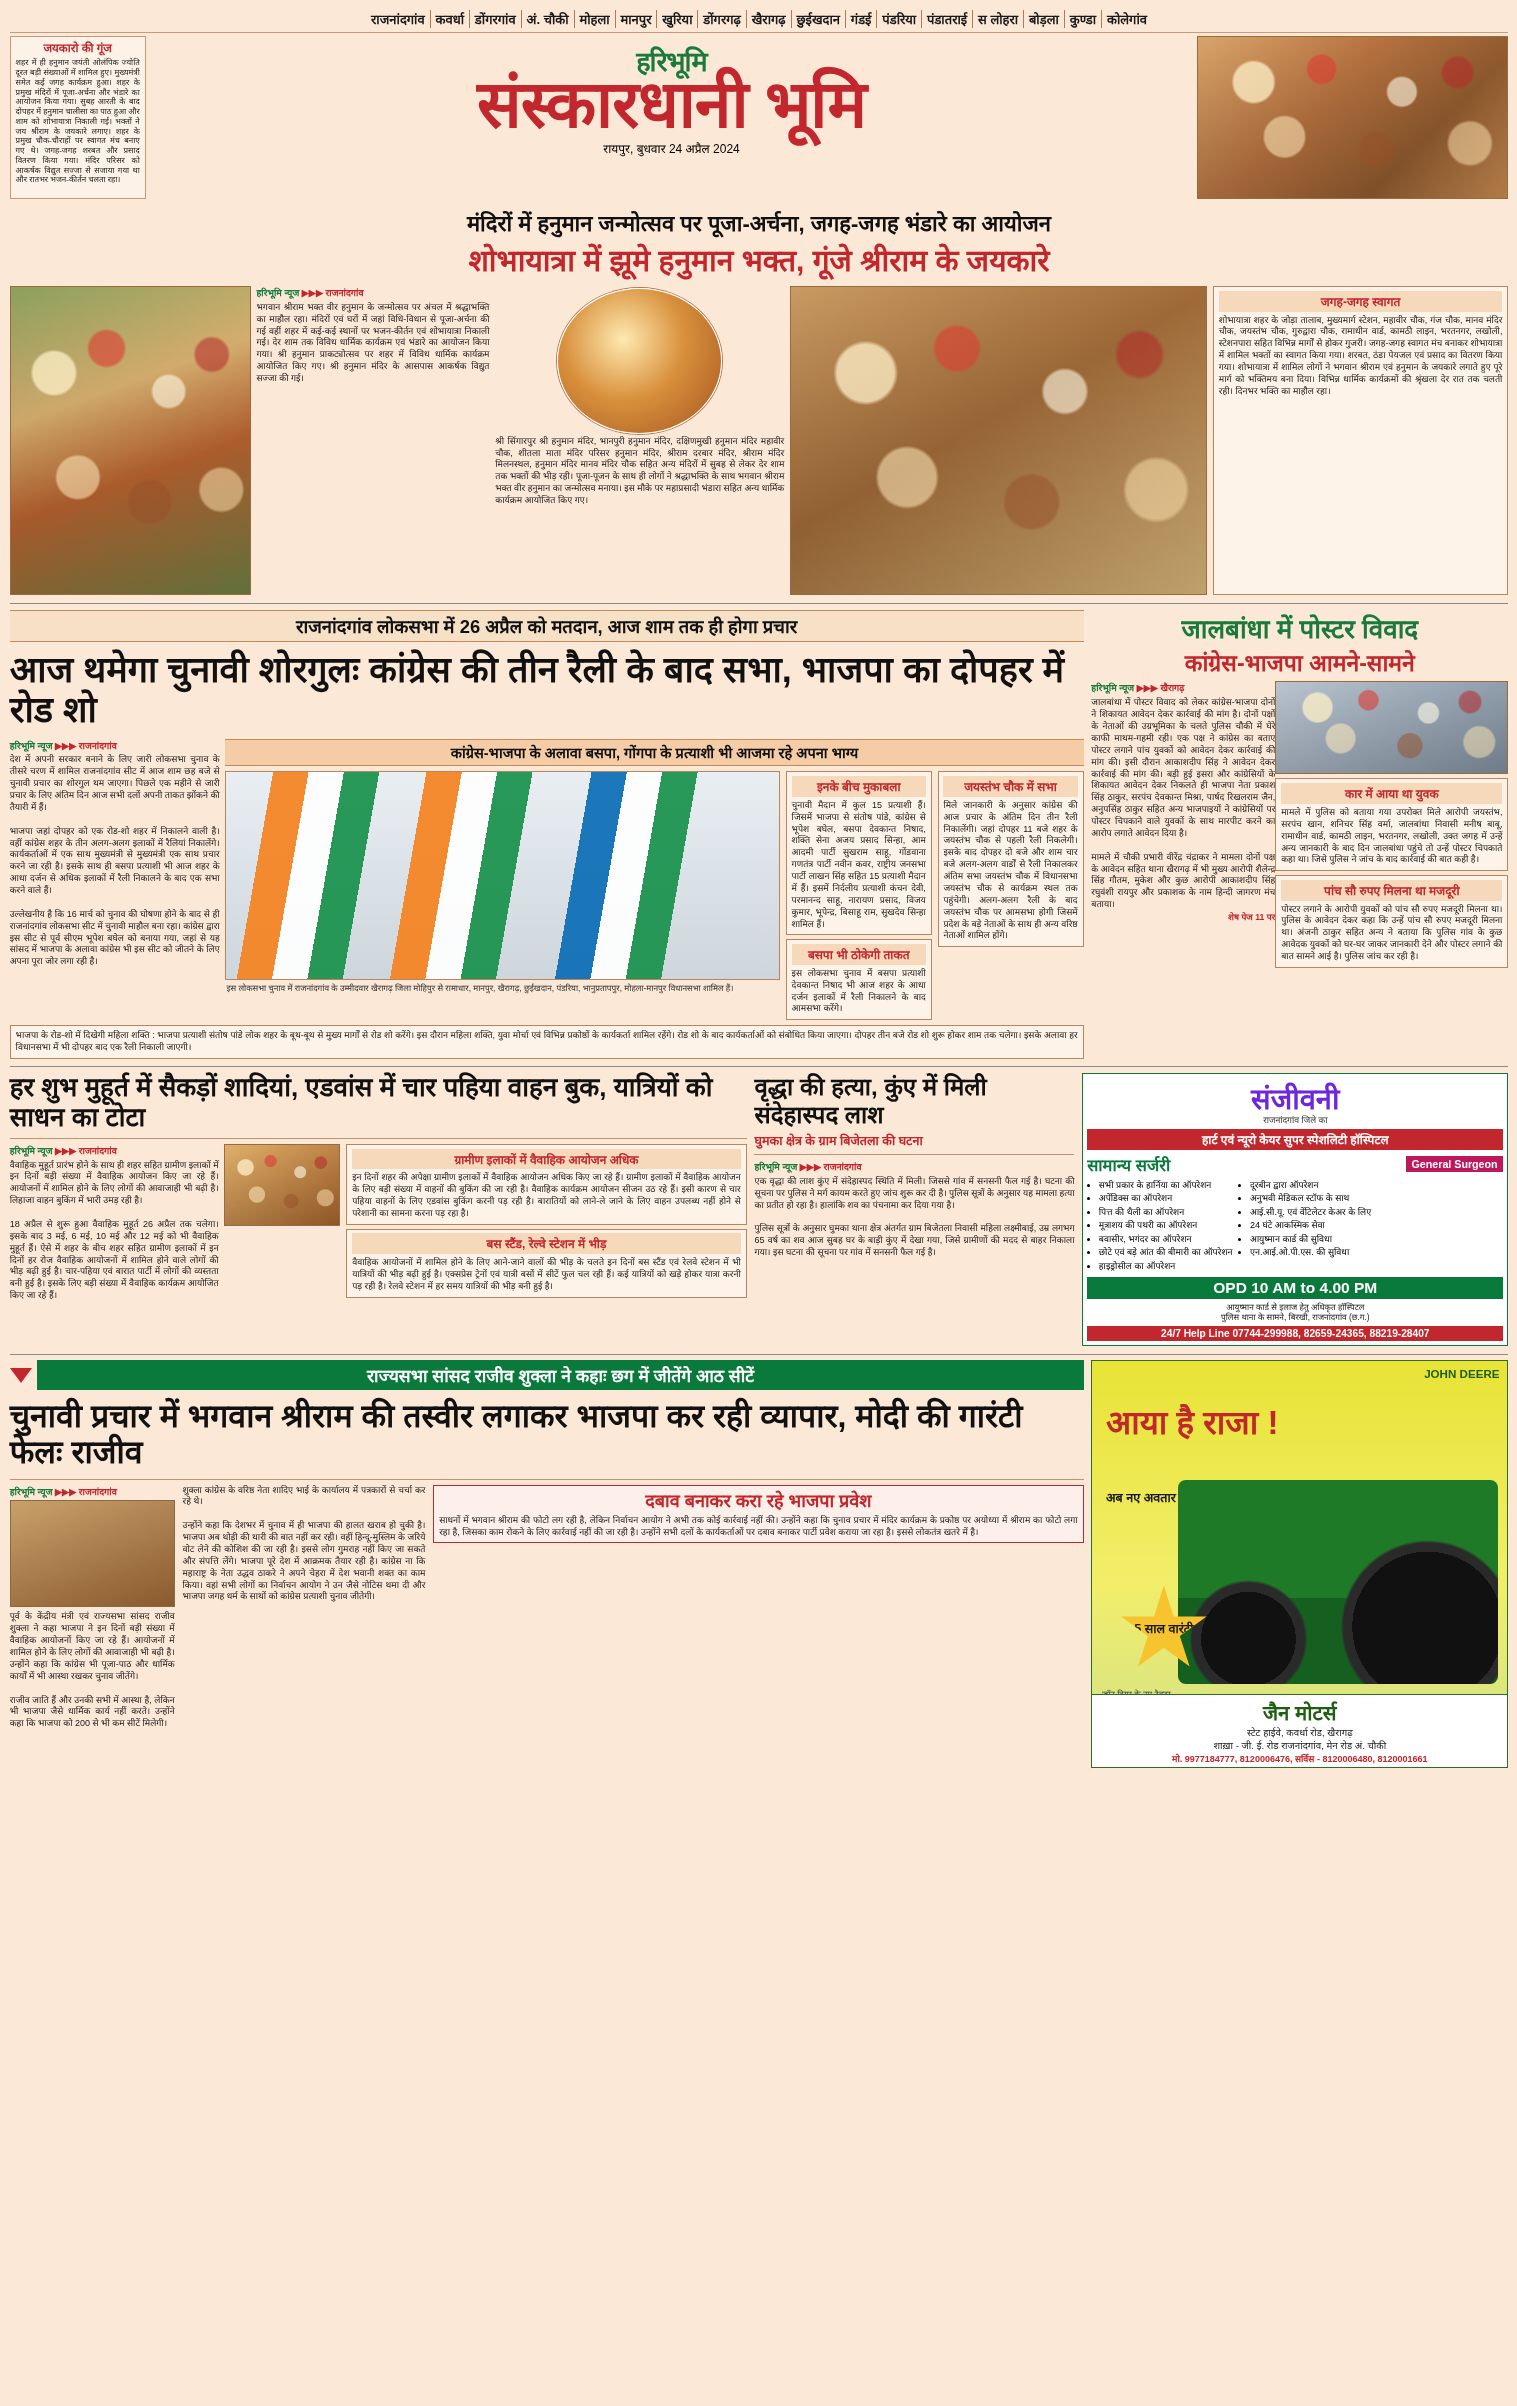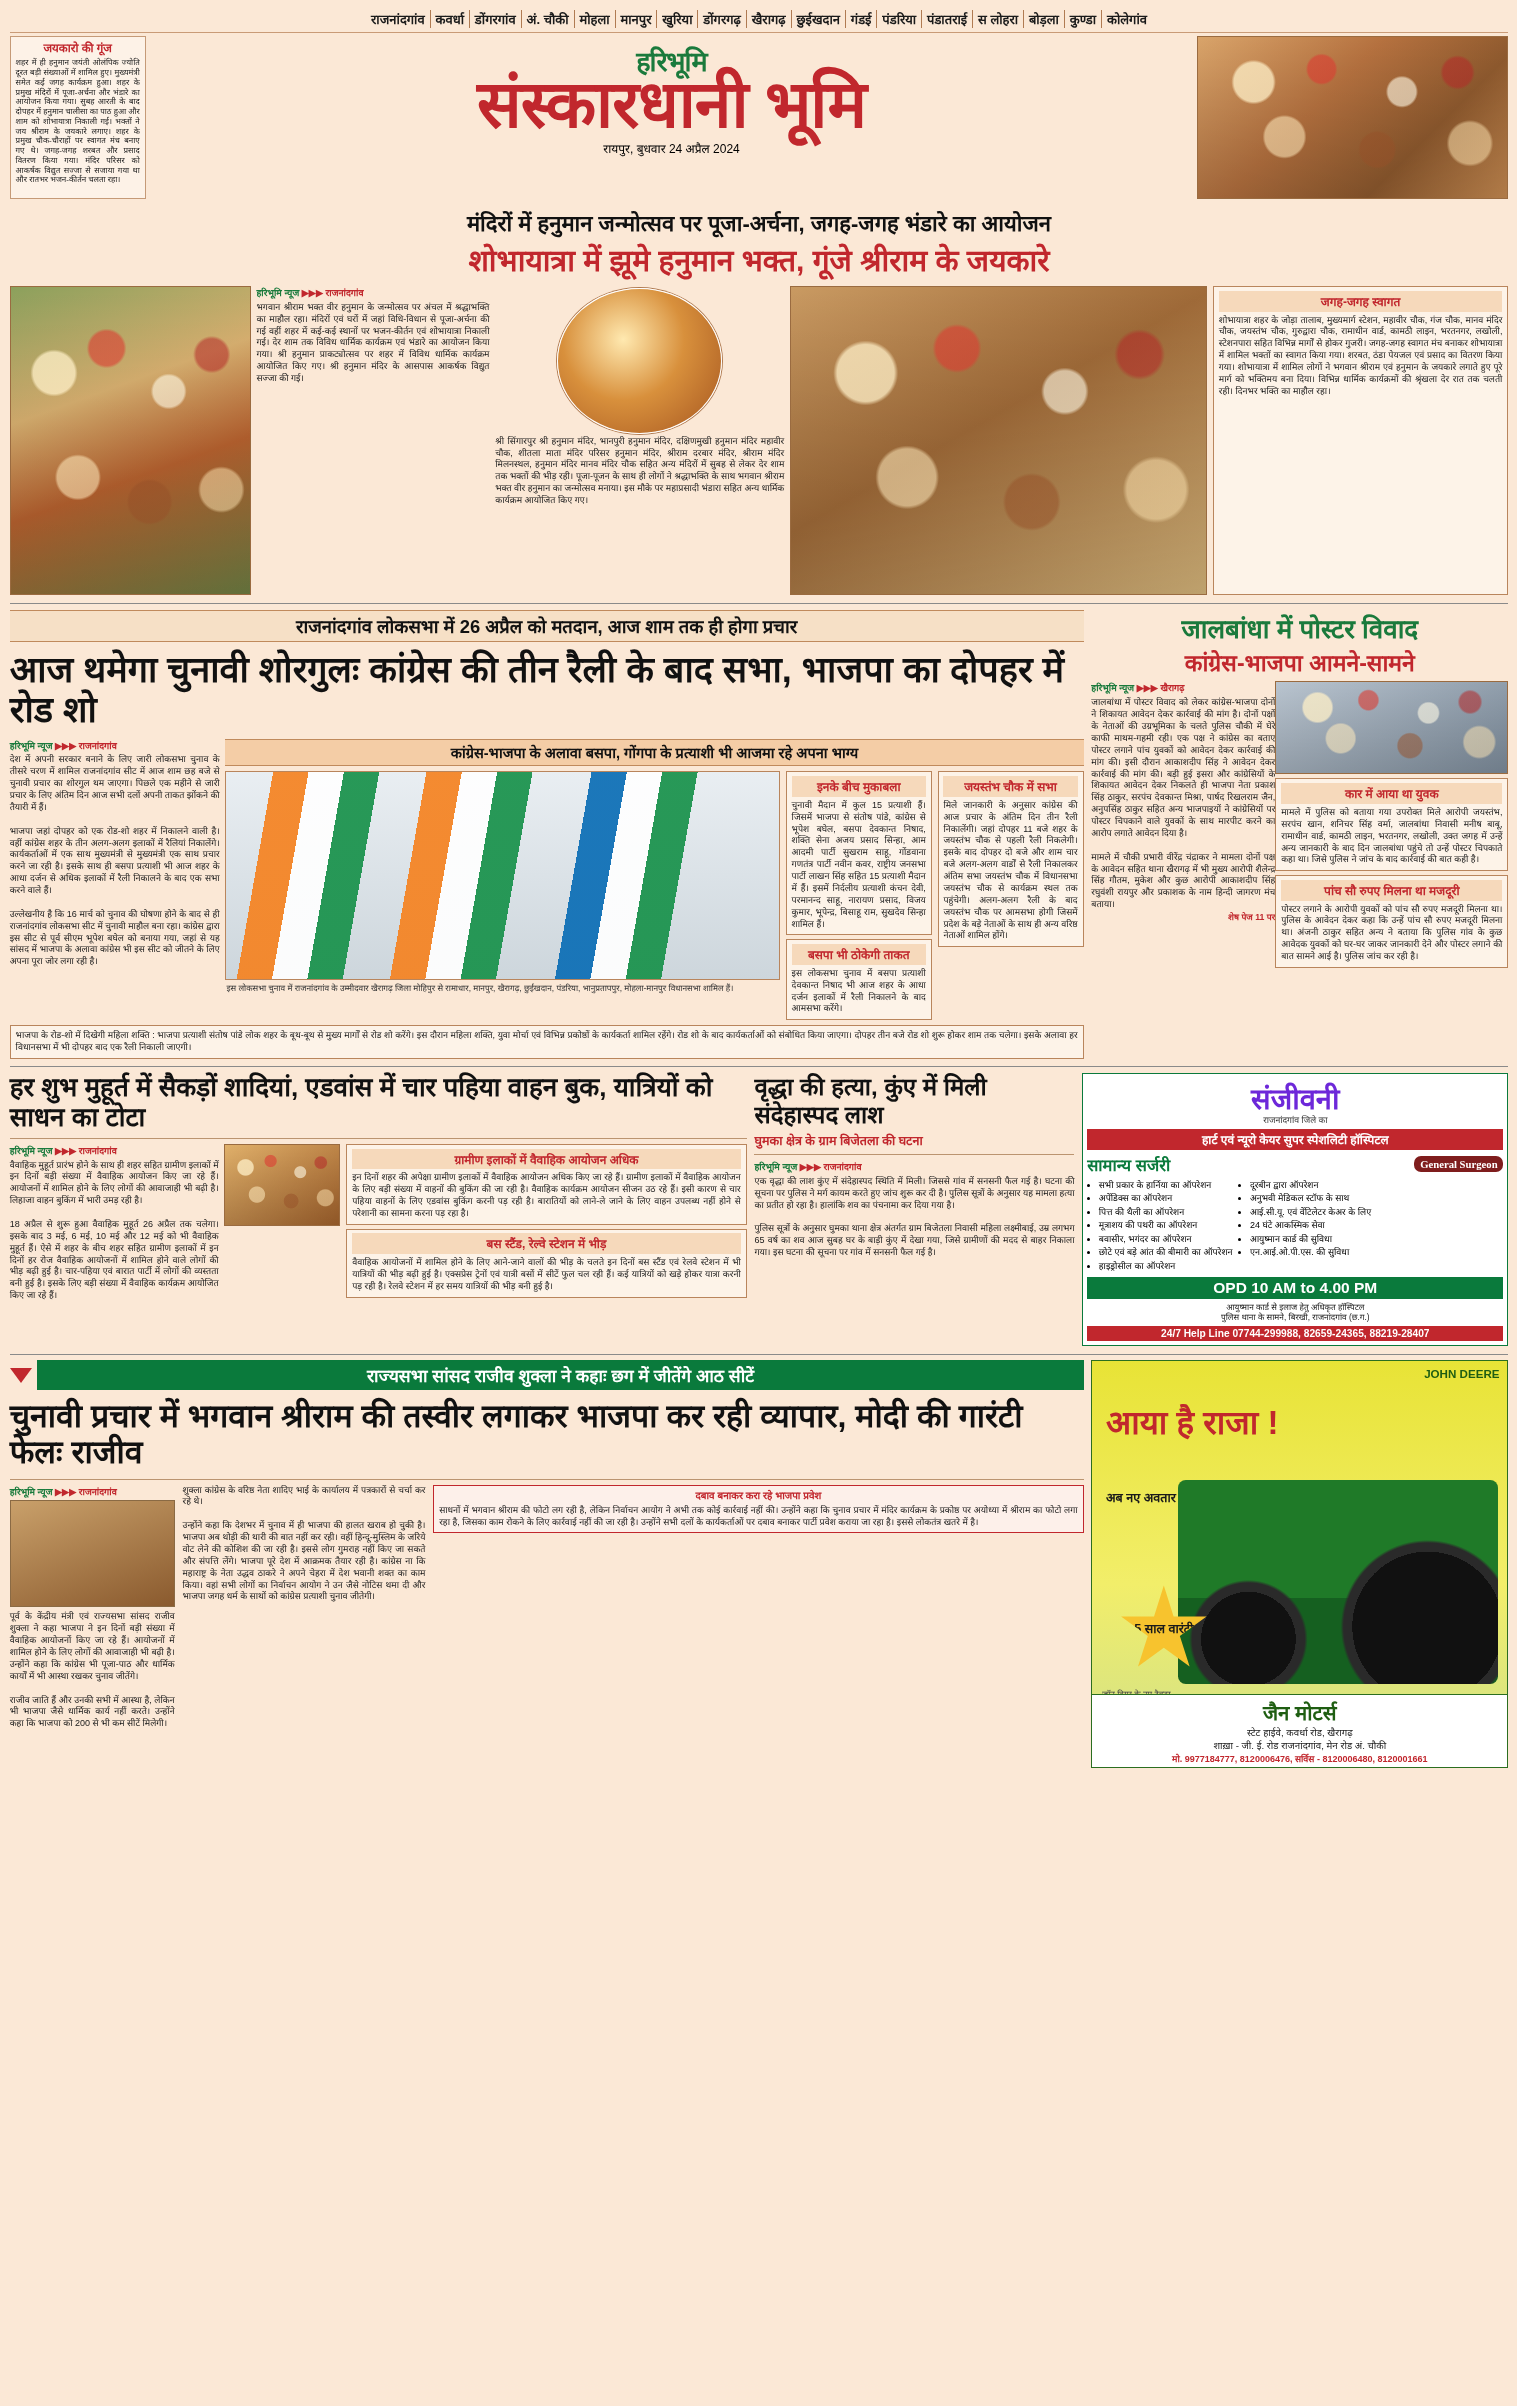--- a/index.html
+++ b/index.html
@@ -158,21 +158,21 @@
   .ad-sanj .t2 { text-align:center; font-size:8.7px; color:#333; margin-top:-2.9px; }
   .ad-sanj .t3 {
     text-align:center; font-size:12px; font-weight:bold; color:#fff;
     background:#c1272d; margin-top:2.9px; padding:1.9px 0;
   }
   .ad-sanj .t4 {
     display:flex; justify-content:space-between; align-items:center;
     font-size:16.5px; font-weight:bold; color:#0a7a3c; margin:2.9px 0;
   }
   .ad-sanj .badge {
-    background:#7f1d1d;color:#fff;font-size:10.7px;padding:1.9px 5.8px;border-radius:7px;font-family:Liberation Serif, serif;
+    background:#be185d;color:#fff;font-size:10.7px;padding:1.9px 5.8px;border-radius:0;
   }
   .ad-list { display:flex; gap:5.8px; font-size:9px; line-height:1.5; }
   .ad-list ul { margin:0; padding-left:11.6px; }
   .ad-opd {
     text-align:center;background:#0a7a3c;color:#fff;font-weight:bold;font-size:15.5px;
     margin-top:3.9px;padding:1.9px 0;
   }
   .ad-note { font-size:8.3px; text-align:center; color:#222; margin-top:2.9px; line-height:1.3;}
   .ad-phone {
     margin-top:2.9px;background:#c1272d;color:#fff;text-align:center;
@@ -229,21 +229,21 @@
   }
   .head-b { font-size:32px; line-height:1.14; font-weight:bold; color:#111; margin:7.8px 0; }
   .port {
     width:100%; height:107px;
     background:linear-gradient(160deg,#c9a06a,#8a5a2e);
     border:1px solid #8a6a44;
   }
   .redbox {
     border:1px solid #c1272d; padding:2.9px 4.9px; background:#fdf0ea;
   }
-  .redbox h6 { margin:0 0 2.9px 0; font-size:10px; color:#c1272d; text-align:center; }
+  .redbox h6 { margin:0 0 2.9px 0; font-size:18px; color:#c1272d; text-align:center; }
   .pageno { font-size:8.7px; text-align:right; color:#c1272d; font-weight:bold; }
 </style>
 </head>
 <body>
 
 <div class="page">
 
   <div class="ribbon">
     <span>राजनांदगांव</span>
     <span>कवर्धा</span>

